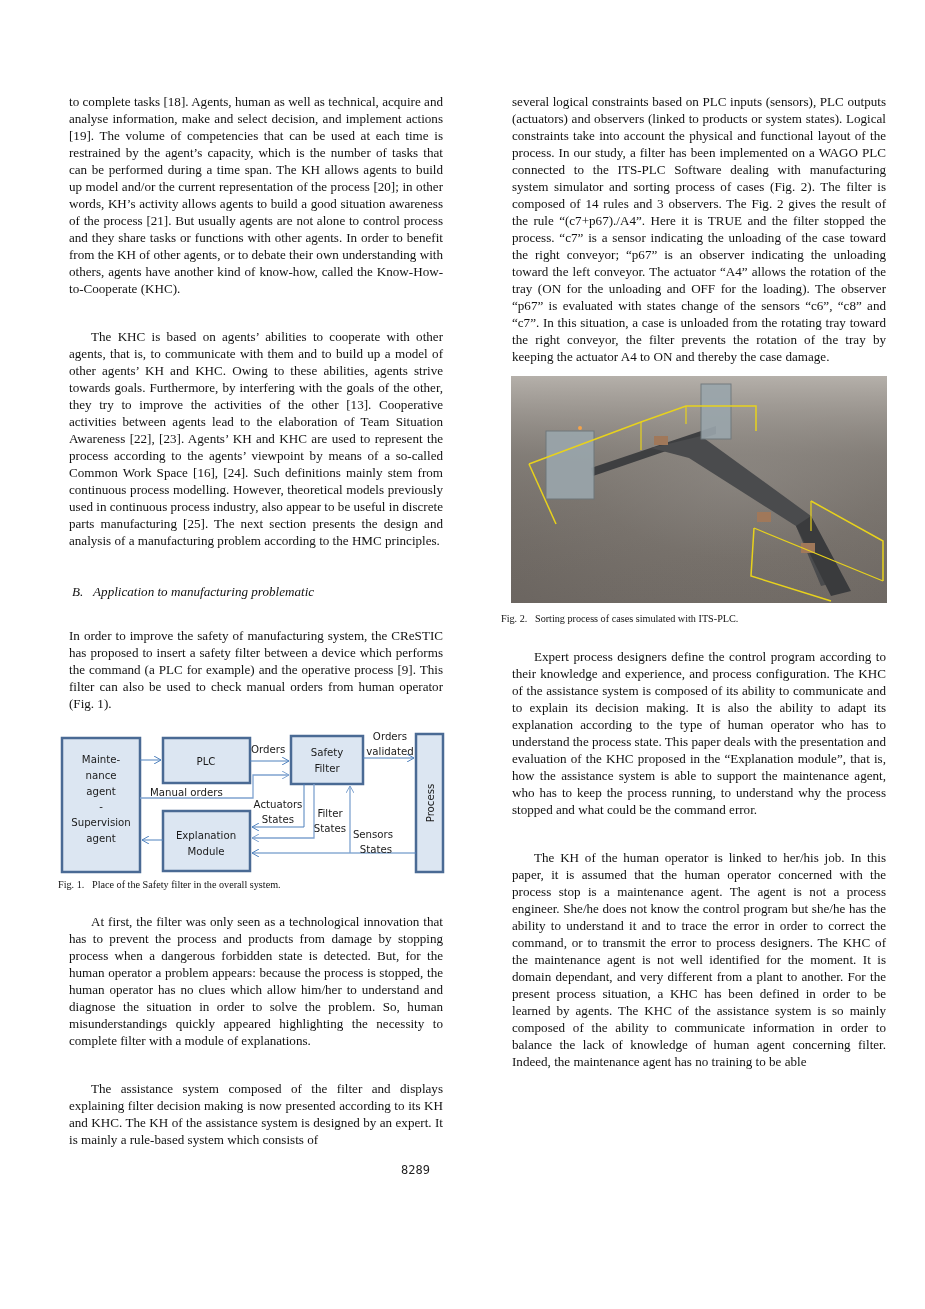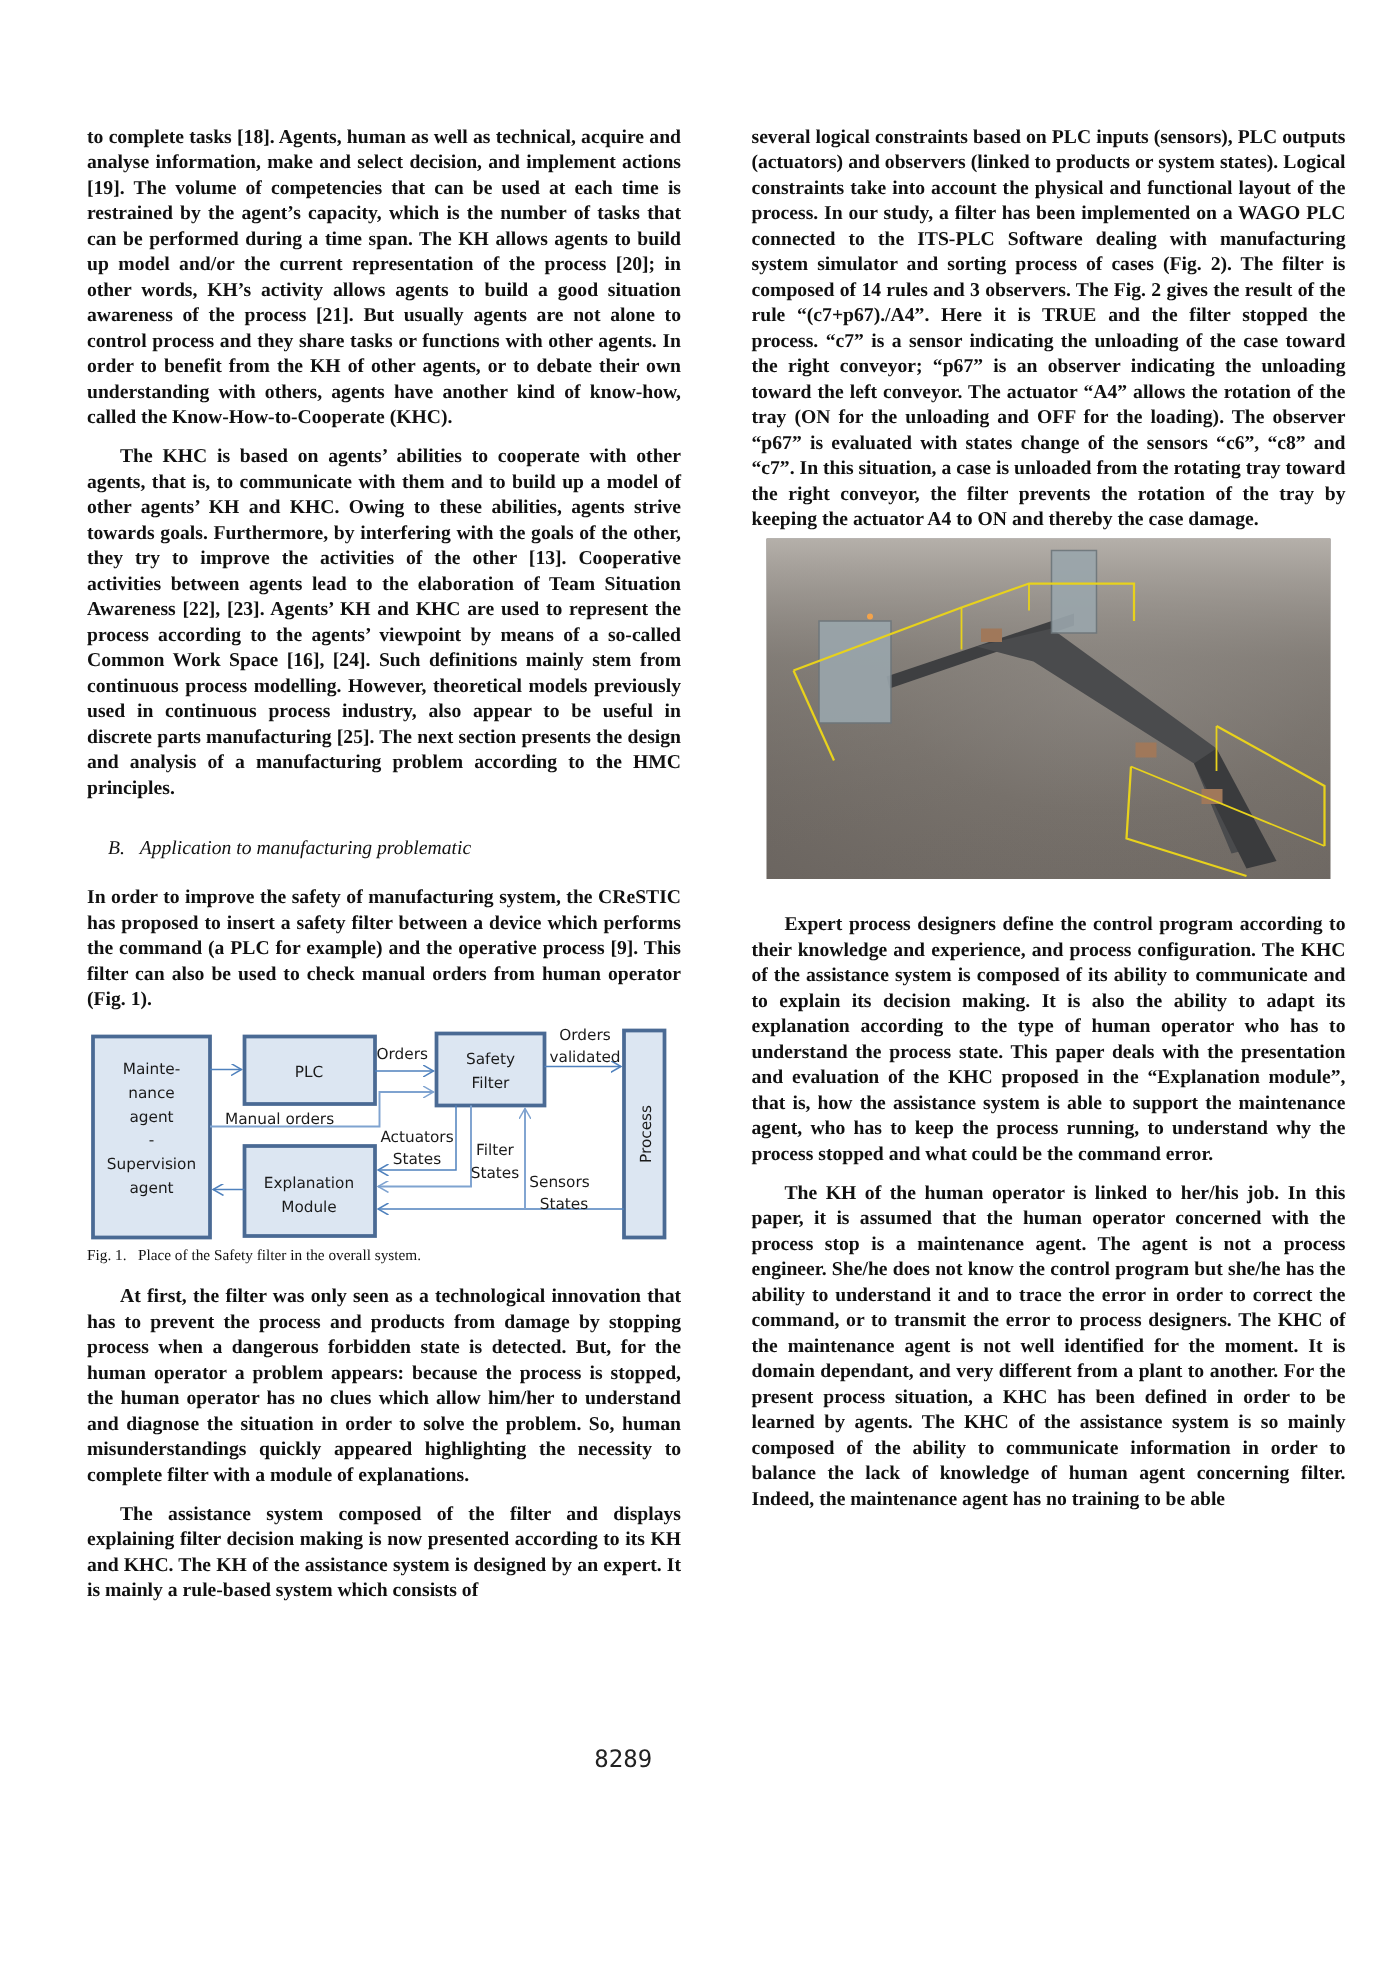--- a/index.html
+++ b/index.html
@@ -1,33 +1,33 @@
 <!DOCTYPE html>
 <html><head>
   <meta charset="utf-8">
   <style>
     html, body { margin: 0; padding: 0; background: #ffffff; }
     body { width: 925px; height: 1309px; position: relative; overflow: hidden;
            font-family: "Liberation Serif", serif; color: #111; }
     .col { position: absolute; top: 82px; width: 396px; font-size: 13.1px; line-height: 17px; }
     .col-left { left: 58px; }
     .col-right { left: 501px; }
-    .para { margin: 0; text-align: justify; text-align-last: left; font-weight: bold; }
+    .para { margin: 11px; text-align: justify; text-align-last: left; }
     .para.indent { text-indent: 22px; }
     .gap { height: 9px; }
     .subsec { font-style: italic; margin: 14px; }
     .fig-caption { font-size: 10.2px; line-height: 13px; margin: 0; }
     .diagram { position: relative; width: 396px; height: 152px; margin: 2px 0 0 0; }
     .diagram svg { position: absolute; left: 0; top: 0; }
     .dtext { font-family: "DejaVu Sans", sans-serif; font-size: 10.2px; fill: #1a1a1a; }
     .photo { position: relative; width: 376px; height: 227px; margin: 5px 0 0 10px; overflow: hidden;
              background: radial-gradient(ellipse at 60% 45%, #8a8580 0%, #77716b 45%, #6b6560 100%); }
     .photo svg { position: absolute; left: 0; top: 0; }
     .page-num { position: absolute; left: 0; width: 831px; top: 1163px; text-align: center;
-                font-family: "DejaVu Sans Mono", monospace; font-size: 16px; color: #222; }
+                font-family: "DejaVu Sans Mono", monospace; font-size: 12px; color: #222; }
   </style>
 </head>
 <body>
 
 <div class="col col-left">
   <p class="para">to complete tasks [18]. Agents, human as well as technical, acquire and analyse information, make and select decision, and implement actions [19]. The volume of competencies that can be used at each time is restrained by the agent’s capacity, which is the number of tasks that can be performed during a time span. The KH allows agents to build up model and/or the current representation of the process [20]; in other words, KH’s activity allows agents to build a good situation awareness of the process [21]. But usually agents are not alone to control process and they share tasks or functions with other agents. In order to benefit from the KH of other agents, or to debate their own understanding with others, agents have another kind of know-how, called the Know-How-to-Cooperate (KHC).</p>
   <div class="gap"></div>
   <p class="para indent">The KHC is based on agents’ abilities to cooperate with other agents, that is, to communicate with them and to build up a model of other agents’ KH and KHC. Owing to these abilities, agents strive towards goals. Furthermore, by interfering with the goals of the other, they try to improve the activities of the other [13]. Cooperative activities between agents lead to the elaboration of Team Situation Awareness [22], [23]. Agents’ KH and KHC are used to represent the process according to the agents’ viewpoint by means of a so-called Common Work Space [16], [24]. Such definitions mainly stem from continuous process modelling. However, theoretical models previously used in continuous process industry, also appear to be useful in discrete parts manufacturing [25]. The next section presents the design and analysis of a manufacturing problem according to the HMC principles.</p>
   <div class="gap"></div>
   <p class="subsec">B.&nbsp;&nbsp;&nbsp;Application to manufacturing problematic</p>
@@ -124,19 +124,20 @@
       <line x1="130" y1="46" x2="130" y2="74" stroke="#e8d21c" stroke-width="1.2"></line>
       <line x1="175" y1="30" x2="175" y2="48" stroke="#e8d21c" stroke-width="1.2"></line>
       <polyline points="300,125 372,165 372,205" fill="none" stroke="#e8d21c" stroke-width="1.5"></polyline>
       <line x1="300" y1="125" x2="300" y2="155" stroke="#e8d21c" stroke-width="1.2"></line>
       <polyline points="243,152 240,200 320,225" fill="none" stroke="#e8d21c" stroke-width="1.5"></polyline>
       <line x1="243" y1="152" x2="372" y2="205" stroke="#e8d21c" stroke-width="1.2"></line>
       <circle cx="69" cy="52" r="2" fill="#f4a34a"></circle>
     </svg>
   </div>
   <div style="height:9px"></div>
+  <p class="fig-caption">Fig. 2.&nbsp;&nbsp;&nbsp;Sorting process of cases simulated with ITS-PLC.</p>
   <div style="height:12px"></div>
   <p class="para indent">Expert process designers define the control program according to their knowledge and experience, and process configuration. The KHC of the assistance system is composed of its ability to communicate and to explain its decision making. It is also the ability to adapt its explanation according to the type of human operator who has to understand the process state. This paper deals with the presentation and evaluation of the KHC proposed in the “Explanation module”, that is, how the assistance system is able to support the maintenance agent, who has to keep the process running, to understand why the process stopped and what could be the command error.</p>
   <div class="gap"></div>
   <p class="para indent">The KH of the human operator is linked to her/his job. In this paper, it is assumed that the human operator concerned with the process stop is a maintenance agent. The agent is not a process engineer. She/he does not know the control program but she/he has the ability to understand it and to trace the error in order to correct the command, or to transmit the error to process designers. The KHC of the maintenance agent is not well identified for the moment. It is domain dependant, and very different from a plant to another. For the present process situation, a KHC has been defined in order to be learned by agents. The KHC of the assistance system is so mainly composed of the ability to communicate information in order to balance the lack of knowledge of human agent concerning filter. Indeed, the maintenance agent has no training to be able</p>
 </div>
 
 <div class="page-num">8289</div>
 
 </body></html>

